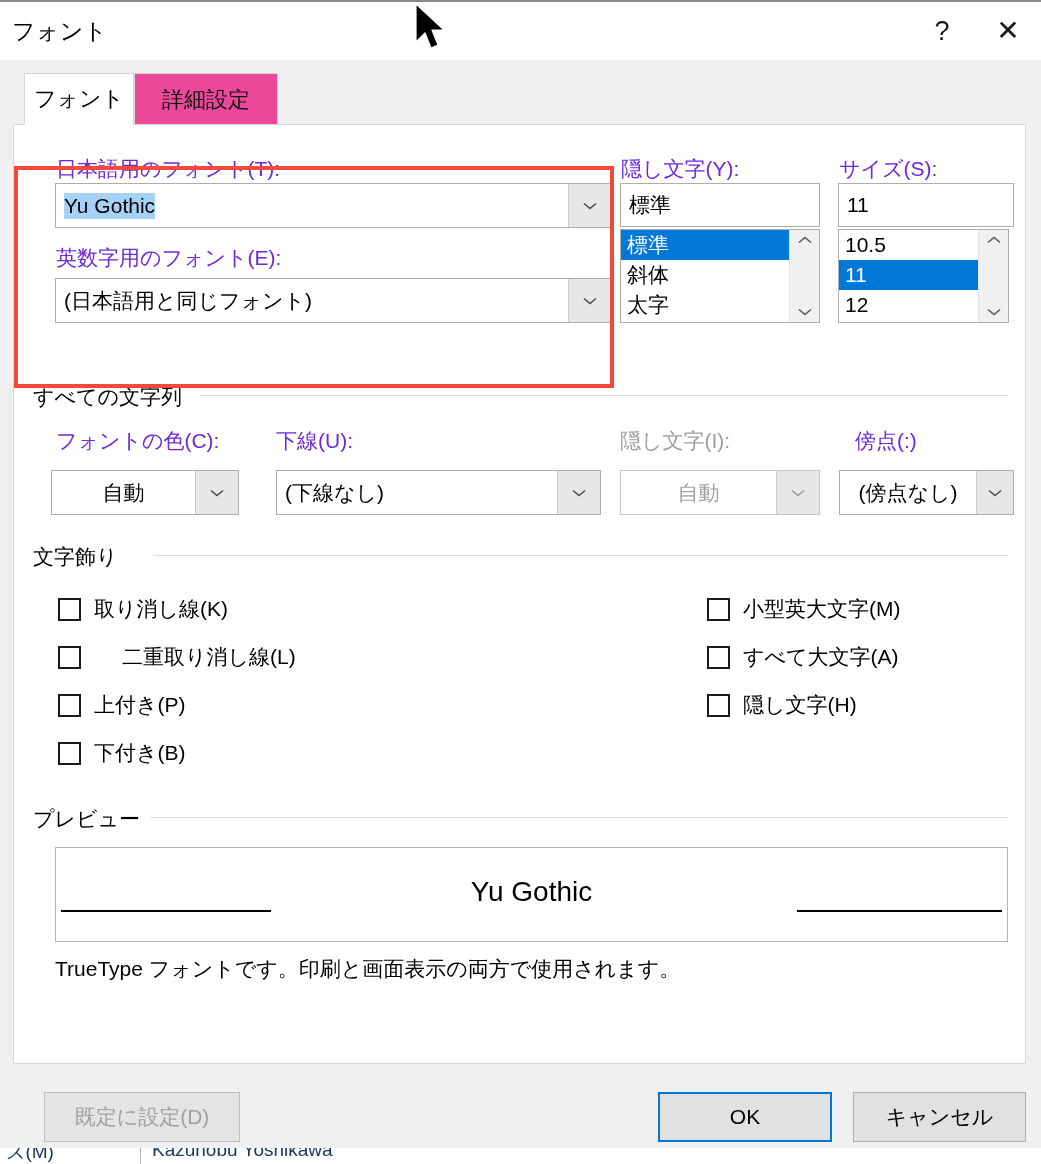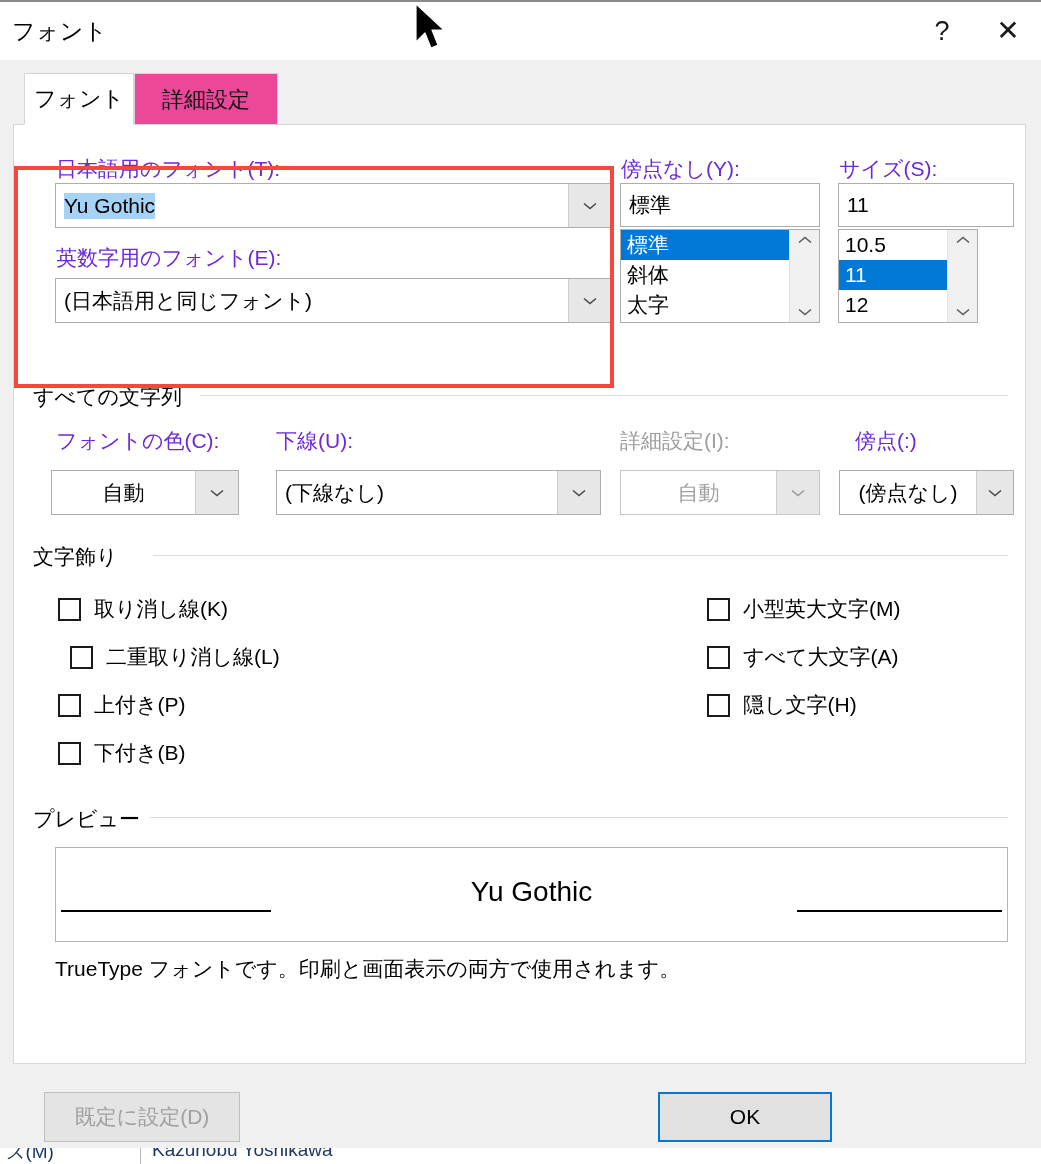--- a/index.html
+++ b/index.html
@@ -432,21 +432,21 @@
       <div class="combo-value">(日本語用と同じフォント)</div>
       <div class="combo-arrow">
         <span class="chev">
           <svg viewBox="0 0 14 8" width="14" height="8">
               <path d="M1 1.5 L7 6.5 L13 1.5" fill="none" stroke="#4a4a4a" stroke-width="1.6"></path>
             </svg>
         </span>
       </div>
     </div>
 
-    <div class="lbl" style="left:607px; top:30px;">傍点なし(Y):</div>
+    <div class="lbl" style="left:607px; top:30px;">隠し文字(Y):</div>
     <div class="textbox" style="left:606px; top:58px; width:200px; height:44px;">標準</div>
     <div class="listbox" style="left:606px; top:104px; width:200px; height:94px;">
       <div class="list-items">
         <div class="list-item selected">標準</div>
         <div class="list-item">斜体</div>
         <div class="list-item">太字</div>
       </div>
       <div class="list-scroll">
         <span class="sc-arrow">
           <svg viewBox="0 0 14 8" width="14" height="8">
@@ -456,21 +456,21 @@
         <span class="sc-arrow">
           <svg viewBox="0 0 14 8" width="14" height="8">
               <path d="M1 1.5 L7 6.5 L13 1.5" fill="none" stroke="#5a5a5a" stroke-width="1.6"></path>
             </svg>
         </span>
       </div>
     </div>
 
     <div class="lbl" style="left:825px; top:30px;">サイズ(S):</div>
     <div class="textbox" style="left:824px; top:58px; width:176px; height:44px;">11</div>
-    <div class="listbox" style="left:824px; top:104px; width:140px; height:94px;">
+    <div class="listbox" style="left:824px; top:104px; width:171px; height:94px;">
       <div class="list-items">
         <div class="list-item">10.5</div>
         <div class="list-item selected">11</div>
         <div class="list-item">12</div>
       </div>
       <div class="list-scroll">
         <span class="sc-arrow">
           <svg viewBox="0 0 14 8" width="14" height="8">
               <path d="M1 6.5 L7 1.5 L13 6.5" fill="none" stroke="#5a5a5a" stroke-width="1.6"></path>
             </svg>
@@ -503,21 +503,21 @@
       <div class="combo-value">(下線なし)</div>
       <div class="combo-arrow">
         <span class="chev">
           <svg viewBox="0 0 14 8" width="14" height="8">
               <path d="M1 1.5 L7 6.5 L13 1.5" fill="none" stroke="#4a4a4a" stroke-width="1.6"></path>
             </svg>
         </span>
       </div>
     </div>
 
-    <div class="lbl disabled" style="left:606px; top:302px;">詳細設定(I):</div>
+    <div class="lbl disabled" style="left:606px; top:302px;">隠し文字(I):</div>
     <div class="combo disabled" style="left:606px; top:345px; width:200px; height:45px;">
       <div class="combo-value centered disabled">自動</div>
       <div class="combo-arrow">
         <span class="chev">
           <svg viewBox="0 0 14 8" width="14" height="8">
               <path d="M1 1.5 L7 6.5 L13 1.5" fill="none" stroke="#9a9a9a" stroke-width="1.6"></path>
             </svg>
         </span>
       </div>
     </div>
@@ -534,21 +534,21 @@
       </div>
     </div>
 
     <div class="group-label" style="left:19px; top:418px;">文字飾り</div>
     <div class="group-rule" style="left:139px; top:430px; width:855px;"></div>
 
     <div class="checkrow" style="left:44px; top:470px;">
       <span class="cb"></span>
       <span class="cb-label">取り消し線(K)</span>
     </div>
-    <div class="checkrow" style="left:56px; top:518px;">
+    <div class="checkrow" style="left:44px; top:518px;gap:28px;">
       <span class="cb"></span>
       <span class="cb-label">二重取り消し線(L)</span>
     </div>
     <div class="checkrow" style="left:44px; top:566px;">
       <span class="cb"></span>
       <span class="cb-label">上付き(P)</span>
     </div>
     <div class="checkrow" style="left:44px; top:614px;">
       <span class="cb"></span>
       <span class="cb-label">下付き(B)</span>
@@ -575,20 +575,21 @@
       <div class="preview-rule right"></div>
       <div class="preview-sample">Yu Gothic</div>
     </div>
 
     <div class="preview-caption" style="left:41px; top:830px;">TrueType フォントです。印刷と画面表示の両方で使用されます。</div>
   </div>
 
   <div class="footer"></div>
   <button class="btn disabled" id="btn-default-set">既定に設定(D)</button>
   <button class="btn default" id="btn-ok">OK</button>
+  <button class="btn" id="btn-cancel">キャンセル</button>
 
   <div class="annotation-rect"></div>
 </div>
 
 <div class="cursor">
   <svg viewBox="0 0 34 50" width="34" height="50">
     <path d="M2 2 L2 40 L11 31 L17 46 L24 43 L18 28 L30 28 Z" fill="#000000" stroke="#ffffff" stroke-width="1.2" stroke-linejoin="round"></path>
   </svg>
 </div>
 

